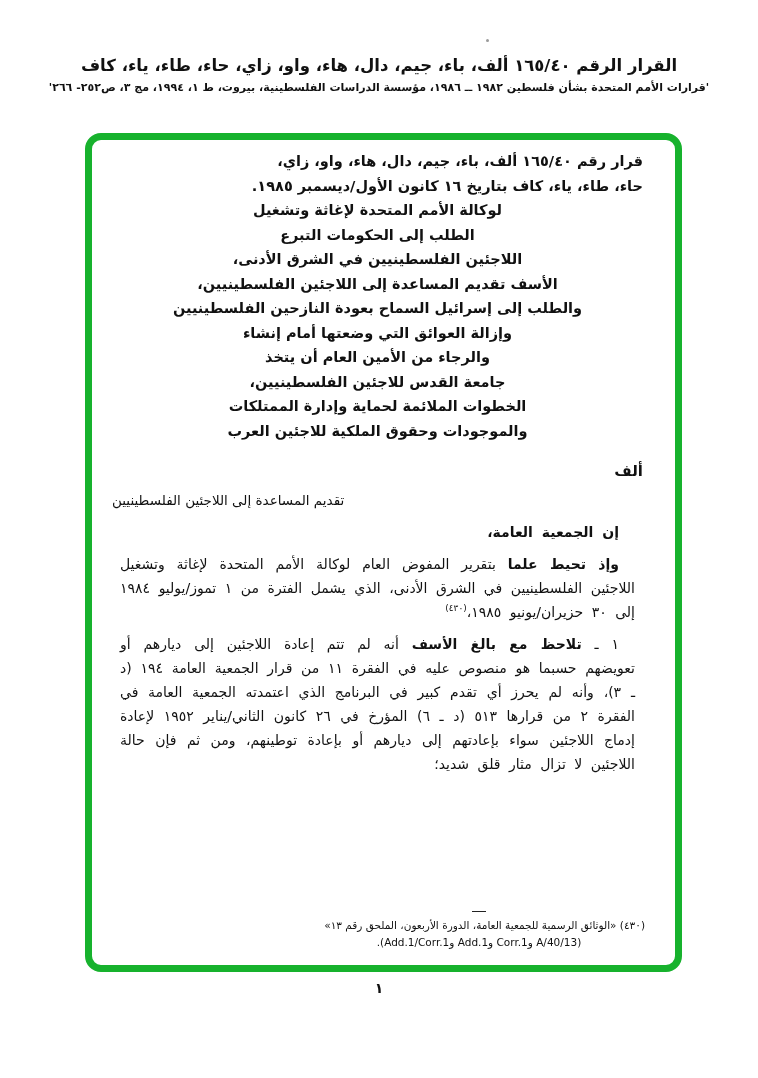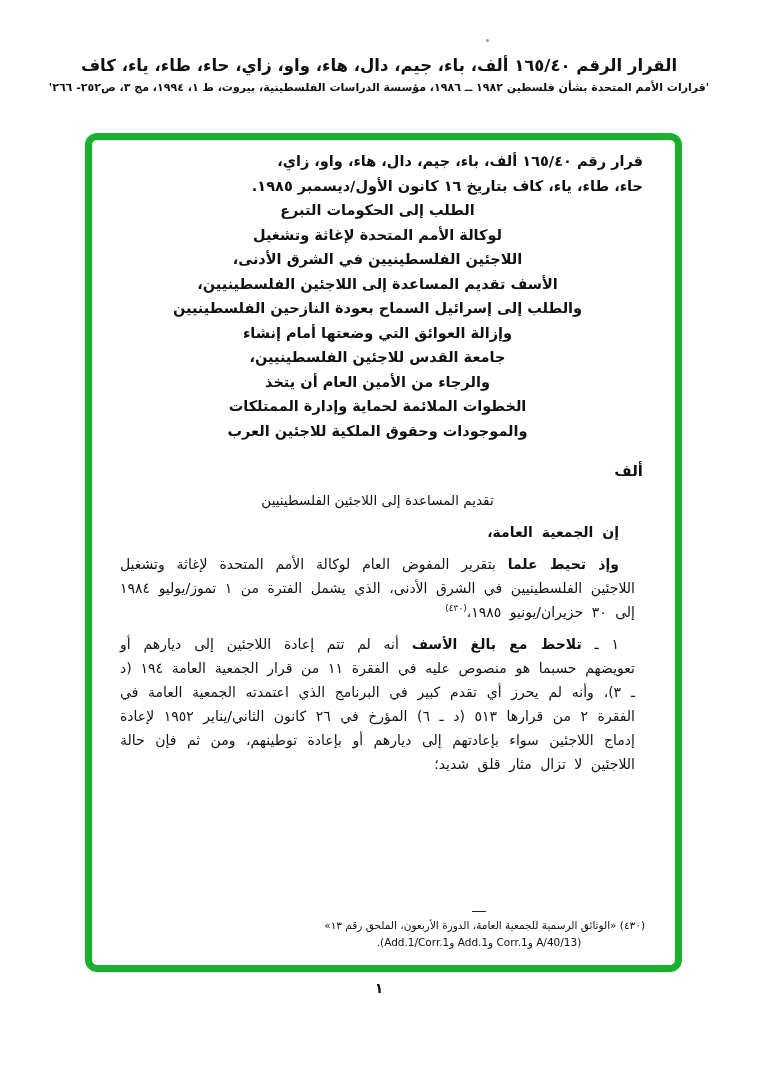--- a/index.html
+++ b/index.html
@@ -43,21 +43,21 @@
 
   .title-block { font-weight: 700; font-size: 14.5px; line-height: 24.5px; }
   .title-line.align-right { text-align: right; }
   .title-line.align-center { text-align: center; }
 
   .sec-letter {
     margin: 16px 0 0 0; text-align: right;
     font-size: 15px; font-weight: 700; line-height: 24px;
   }
   .sec-title {
-    margin: 5px 0 0 0; text-align: center;
+    margin: 5px 0 0 0; text-align: left;
     font-size: 13.5px; font-weight: 400; line-height: 24px;
   }
 
   .body-text { margin-top: 8px; font-size: 14px; line-height: 24px; }
   .body-text p {
     margin: 8px;
     text-align: justify;
     text-indent: 16px;
     word-spacing: 4px;
   }
@@ -90,33 +90,33 @@
 
 <div class="page">
 
   <span class="scan-dot"></span>
 
   <header>
     <div class="hdr-title">القرار الرقم ١٦٥/٤٠ ألف، باء، جيم، دال، هاء، واو، زاي، حاء، طاء، ياء، كاف</div>
     <div class="hdr-source">'قرارات الأمم المتحدة بشأن فلسطين ١٩٨٢ ــ ١٩٨٦، مؤسسة الدراسات الفلسطينية، بيروت، ط ١، ١٩٩٤، مج ٣، ص٢٥٢- ٢٦٦'</div>
   </header>
 
-  <section class="green-box" style="border-color: rgb(23, 178, 45);">
+  <section class="green-box" style="border-color: rgb(23, 178, 45); border-radius: 16px;">
 
     <div class="title-block" id="title-block">
         <div class="title-line align-right">قرار رقم ١٦٥/٤٠ ألف، باء، جيم، دال، هاء، واو، زاي،</div>
         <div class="title-line align-right">حاء، طاء، ياء، كاف بتاريخ ١٦ كانون الأول/ديسمبر ١٩٨٥.</div>
+        <div class="title-line align-center">لوكالة الأمم المتحدة لإغاثة وتشغيل</div>
         <div class="title-line align-center">الطلب إلى الحكومات التبرع</div>
-        <div class="title-line align-center">لوكالة الأمم المتحدة لإغاثة وتشغيل</div>
         <div class="title-line align-center">اللاجئين الفلسطينيين في الشرق الأدنى،</div>
         <div class="title-line align-center">الأسف تقديم المساعدة إلى اللاجئين الفلسطينيين،</div>
         <div class="title-line align-center">والطلب إلى إسرائيل السماح بعودة النازحين الفلسطينيين</div>
         <div class="title-line align-center">وإزالة العوائق التي وضعتها أمام إنشاء</div>
+        <div class="title-line align-center">والرجاء من الأمين العام أن يتخذ</div>
         <div class="title-line align-center">جامعة القدس للاجئين الفلسطينيين،</div>
-        <div class="title-line align-center">والرجاء من الأمين العام أن يتخذ</div>
         <div class="title-line align-center">الخطوات الملائمة لحماية وإدارة الممتلكات</div>
         <div class="title-line align-center">والموجودات وحقوق الملكية للاجئين العرب</div>
       </div>
 
     <h2 class="sec-letter">ألف</h2>
 
     <h3 class="sec-title">تقديم المساعدة إلى اللاجئين الفلسطينيين</h3>
 
     <div class="body-text" id="paragraphs">
         <p><span class="par-lead">إن الجمعية العامة،</span></p>

